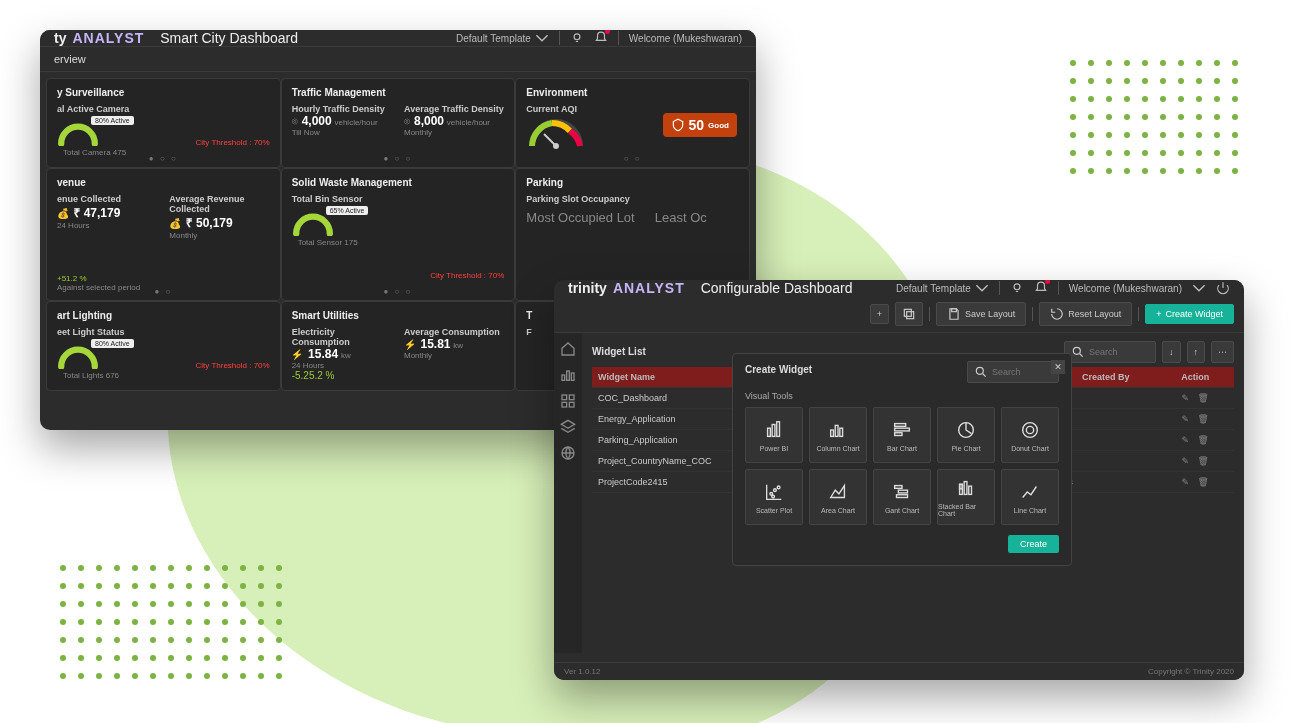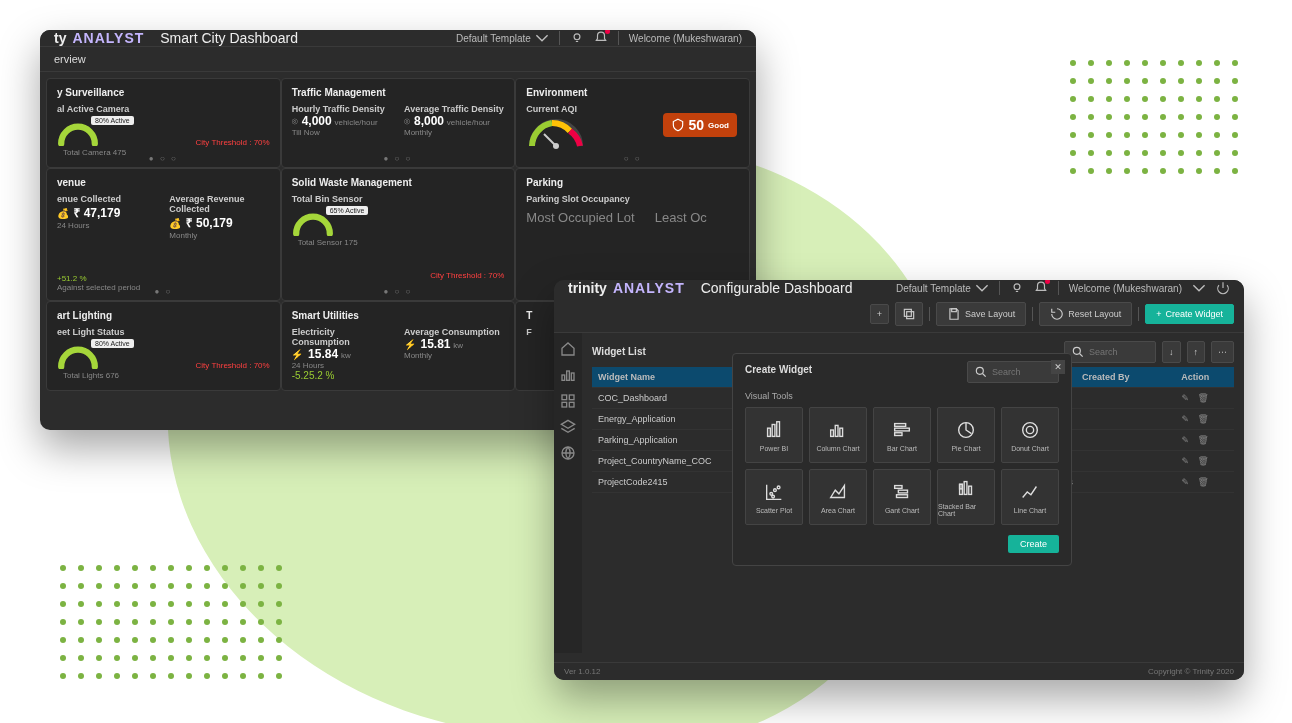--- a/index.html
+++ b/index.html
@@ -83,21 +83,21 @@
   .body2{display:flex;height:calc(100% - 80px);}
   .leftnav{width:28px;background:#262626;display:flex;flex-direction:column;align-items:center;gap:10px;padding-top:8px;}
   .leftnav span{width:16px;height:16px;color:#888;}
   .panel{flex:1;padding:8px 10px;position:relative;}
   .panel-title{font-size:10px;font-weight:600;margin-bottom:6px;}
   .search-row{display:flex;gap:6px;justify-content:flex-end;margin-bottom:4px;}
   .search{background:#3a3a3a;border:1px solid #4a4a4a;color:#ccc;font-size:9px;padding:3px 6px;border-radius:2px;display:flex;align-items:center;gap:4px;}
   .search input{background:transparent;border:none;color:#ccc;outline:none;font-size:9px;width:60px;}
   table{width:100%;border-collapse:collapse;font-size:9px;color:#ccc;}
   th,td{padding:5px 6px;text-align:left;border-bottom:1px solid #333;}
-  th{color:#bbb;font-weight:600;background:#0c4a6e;}
+  th{color:#bbb;font-weight:600;background:#7f1d1d;}
   td.action{text-align:center;color:#888;}
   td.action span{margin:0 3px;cursor:pointer;}
 
   
   .modal{position:absolute;left:150px;top:20px;width:340px;background:#2a2a2a;border:1px solid #444;border-radius:4px;padding:10px 12px 12px;z-index:10;}
   .modal h4{font-size:10px;margin-bottom:8px;}
   .modal .search{float:right;margin-top:-22px;}
   .modal .close{position:absolute;right:6px;top:6px;background:#444;width:14px;height:14px;display:flex;align-items:center;justify-content:center;font-size:9px;color:#ccc;cursor:pointer;}
   .vt-label{font-size:9px;color:#aaa;margin:8px 0 6px;}
   .tool-grid{display:grid;grid-template-columns:repeat(5,1fr);gap:6px;}

